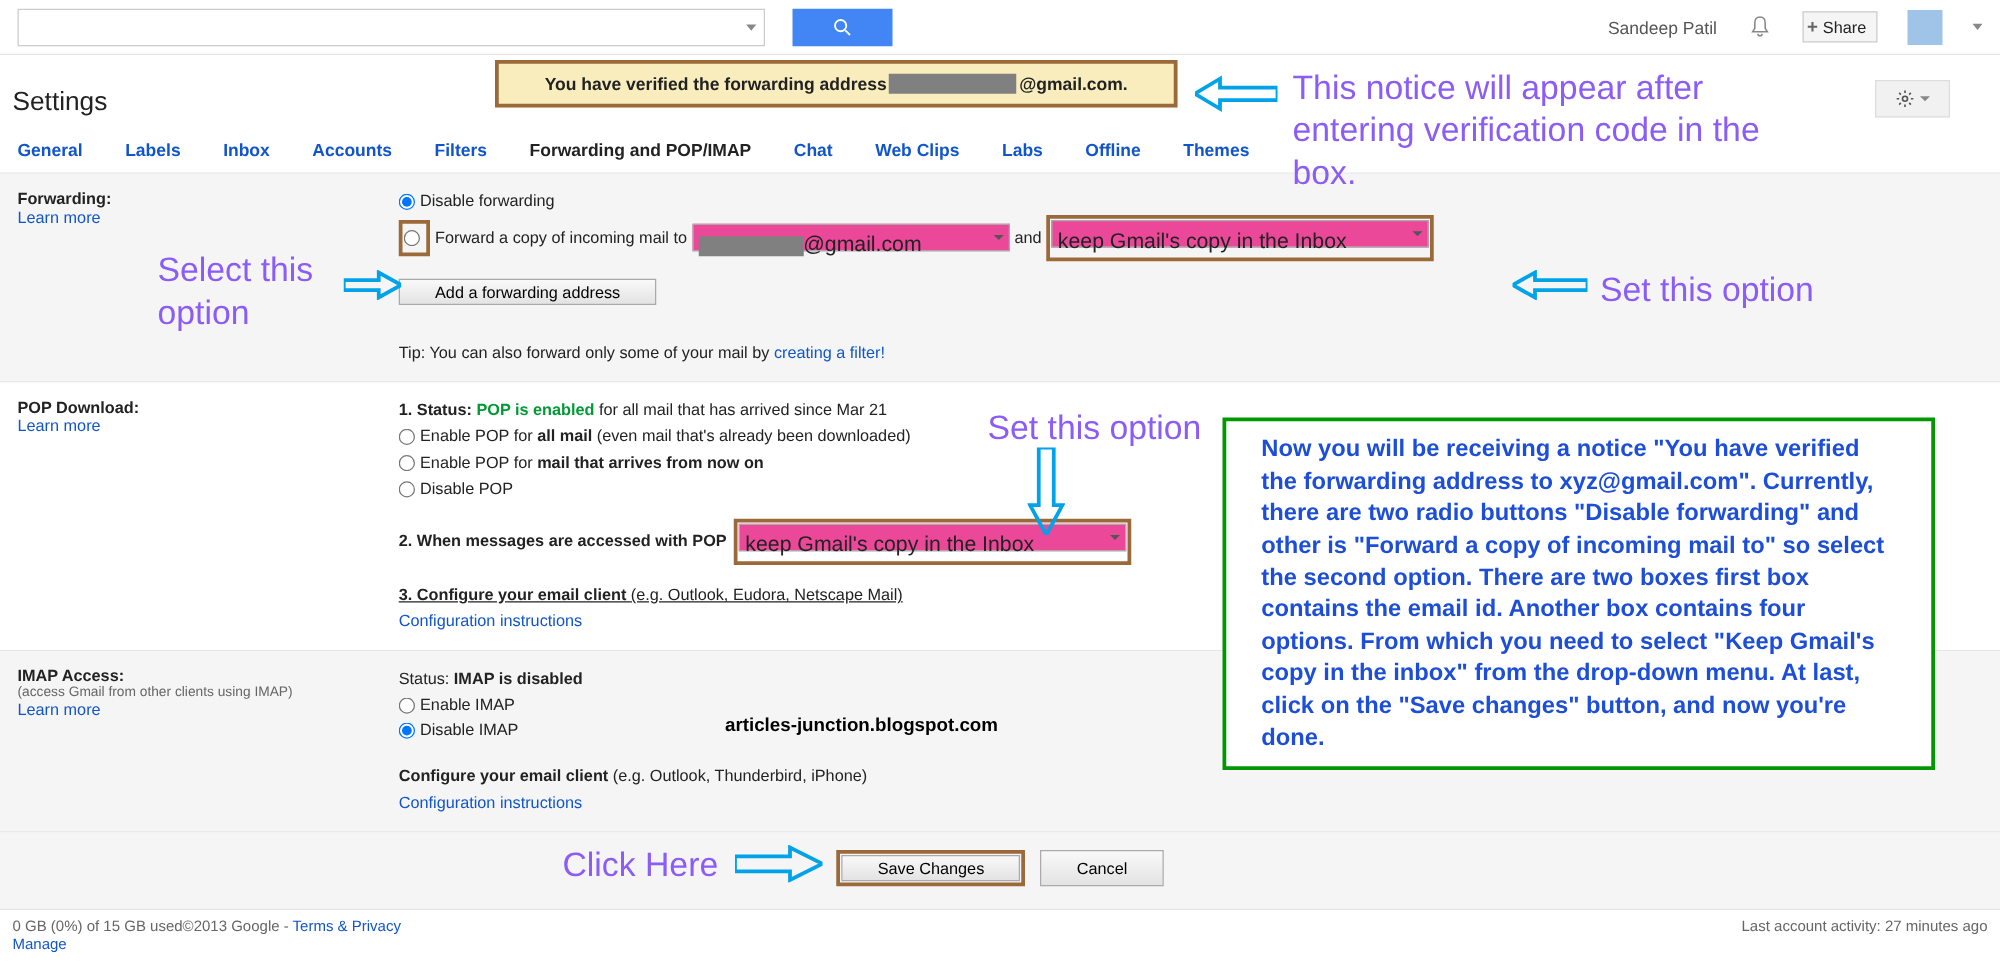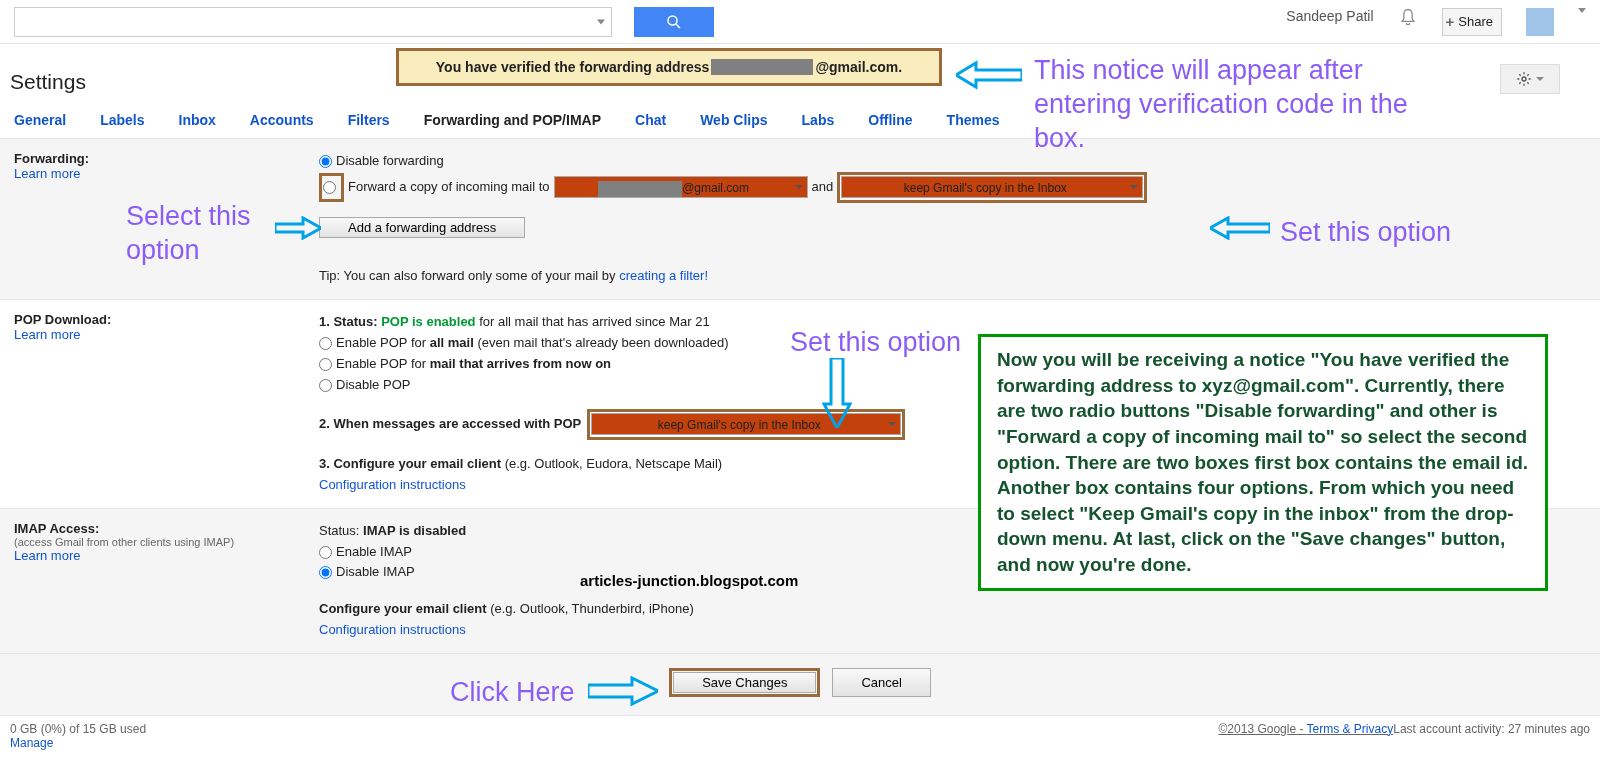--- a/index.html
+++ b/index.html
@@ -4,21 +4,21 @@
 <style>
 * { box-sizing: border-box; margin: 0; padding: 0; }
 body { font-family: Arial, sans-serif; font-size: 13px; color: #222; background: #fff; width: 1600px; }
 a { color: #1155cc; text-decoration: none; cursor: pointer; }
 
 
 .topbar { display: flex; align-items: center; padding: 6px 14px 6px 14px; height: 44px; border-bottom: 1px solid #e5e5e5; }
 .searchbox { width: 598px; height: 30px; border: 1px solid #ccc; background: #fff; position: relative; }
 .searchbox .dropdown-arrow { position: absolute; right: 6px; top: 50%; transform: translateY(-50%); width: 0; height: 0; border-left: 4px solid transparent; border-right: 4px solid transparent; border-top: 5px solid #888; }
 .searchbtn { width: 80px; height: 30px; background: #4285f4; margin-left: 22px; display: flex; align-items: center; justify-content: center; cursor: pointer; }
-.topbar-right { margin-left: auto; display: flex; gap: 24px; }
+.topbar-right { margin-left: auto; display: flex; align-items: center; gap: 24px; }
 .username { color: #555; font-size: 14px; }
 .bell-icon { width: 20px; height: 20px; }
 .sharebtn { border: 1px solid #ccc; padding: 3px 8px 3px 3px; display: flex; align-items: center; gap: 4px; font-size: 13px; background: #f5f5f5; cursor: pointer; }
 .avatar { width: 28px; height: 28px; background: #a0c4e8; }
 
 
 .banner { position: absolute; left: 396px; top: 48px; width: 546px; border: 3px solid #9b6a3a; background: #f9edbe; padding: 8px 10px; text-align: center; font-size: 14px; display: flex; align-items: center; justify-content: center; }
 .banner .redacted { display: inline-block; width: 102px; height: 16px; background: #808080; margin: 0 2px; }
 
 
@@ -37,41 +37,41 @@
 .section.alt { background: #fff; }
 .section .label-col { width: 305px; flex-shrink: 0; }
 .section .label-col .lbl { font-weight: bold; }
 .section .label-col .sub { font-size: 11px; color: #666; }
 .section .content-col { flex: 1; line-height: 1.6; }
 .content-col input[type=radio] { margin-right: 4px; vertical-align: middle; }
 .green-status { color: #009933; font-weight: bold; }
 .oldbtn { background: linear-gradient(#f9f9f9,#e3e3e3); border: 1px solid #aaa; padding: 2px 28px; font-size: 13px; cursor: pointer; }
 
 
-.sel { border: 1px solid #aaa; background: #c2410c; font-size: 12px; padding: 2px 18px 2px 4px; position: relative; display: inline-block; height: 22px; text-align: center; }
+.sel { border: 1px solid #aaa; background: #ec4899; font-size: 17px; padding: 2px 18px 2px 4px; position: relative; display: inline-block; height: 22px; }
 .sel .sel-arrow { position: absolute; right: 4px; top: 50%; transform: translateY(-50%); width: 0; height: 0; border-left: 4px solid transparent; border-right: 4px solid transparent; border-top: 4px solid #555; }
 .sel.email { width: 254px; }
 .sel.email .redacted-inline { display: inline-block; width: 84px; height: 16px; background: #808080; vertical-align: middle; }
 .sel.copyopt { width: 302px; }
 .sel.popopt { width: 310px; }
 
 .highlight-box { border: 3px solid #9b6a3a; padding: 1px; display: inline-block; }
 
 
 .actions-row { display: flex; justify-content: center; gap: 12px; padding: 14px 0 18px 0; background: #f5f5f5; border-bottom: 1px solid #e5e5e5;}
 
 
 .footer { display: flex; padding: 6px 10px; font-size: 12px; color: #666; }
 .footer .left { }
-.footer .center { flex: 1; text-align: right; text-decoration: underline; }
+.footer .center { flex: 1; text-align: left; }
 .footer .right { text-align: right; }
 
 
 .anno { position: absolute; color: #8b5cf6; font-weight: normal; font-size: 27px; font-family: "Segoe UI", Arial, sans-serif; line-height: 1.25; }
-.anno-green-box { position: absolute; border: 3px solid #009800; background: #fff; padding: 10px 16px; color: #14532d; font-size: 19px; font-family: "Segoe UI", Arial, sans-serif; font-weight: bold; line-height: 1.35; }
+.anno-green-box { position: absolute; border: 3px solid #009800; background: #fff; padding: 10px 28px; color: #1d4ed8; font-size: 19px; font-family: "Segoe UI", Arial, sans-serif; font-weight: bold; line-height: 1.35; }
 .arrow-right { position: absolute; }
 .arrow-right svg, .arrow-left svg, .arrow-down svg { display:block; }
 .arrow-left { position: absolute; }
 .arrow-down { position: absolute; }
 
 .wrap { position: relative; }
 
 .centered-watermark { position:absolute; left:580px; top:572px; font-weight:bold; font-size:15px; color:#000; }
 
 </style>
@@ -174,21 +174,21 @@
     <div><input type="radio" style=""><span>Disable POP</span></div>
     <div style="margin-top:14px;display:flex;align-items:center;gap:6px;">
       <b>2. When messages are accessed with POP</b>
       <span class="highlight-box">
         <span class="sel popopt">
           <span>keep Gmail's copy in the Inbox</span>
           <span class="sel-arrow"></span>
         </span>
       </span>
     </div>
-    <div style="margin-top:14px;"><b>3. Configure your email client </b><span>(e.g. Outlook, Eudora, Netscape Mail)</span></div>
+    <div style="margin-top:14px;text-decoration:underline;"><b>3. Configure your email client </b><span>(e.g. Outlook, Eudora, Netscape Mail)</span></div>
     <div><a>Configuration instructions</a></div>
   </div>
 </div>
 
 <div class="section">
   <div class="label-col">
     <div class="lbl">IMAP Access:</div>
     <div class="sub">(access Gmail from other clients using IMAP)</div>
     <a>Learn more</a>
   </div>

